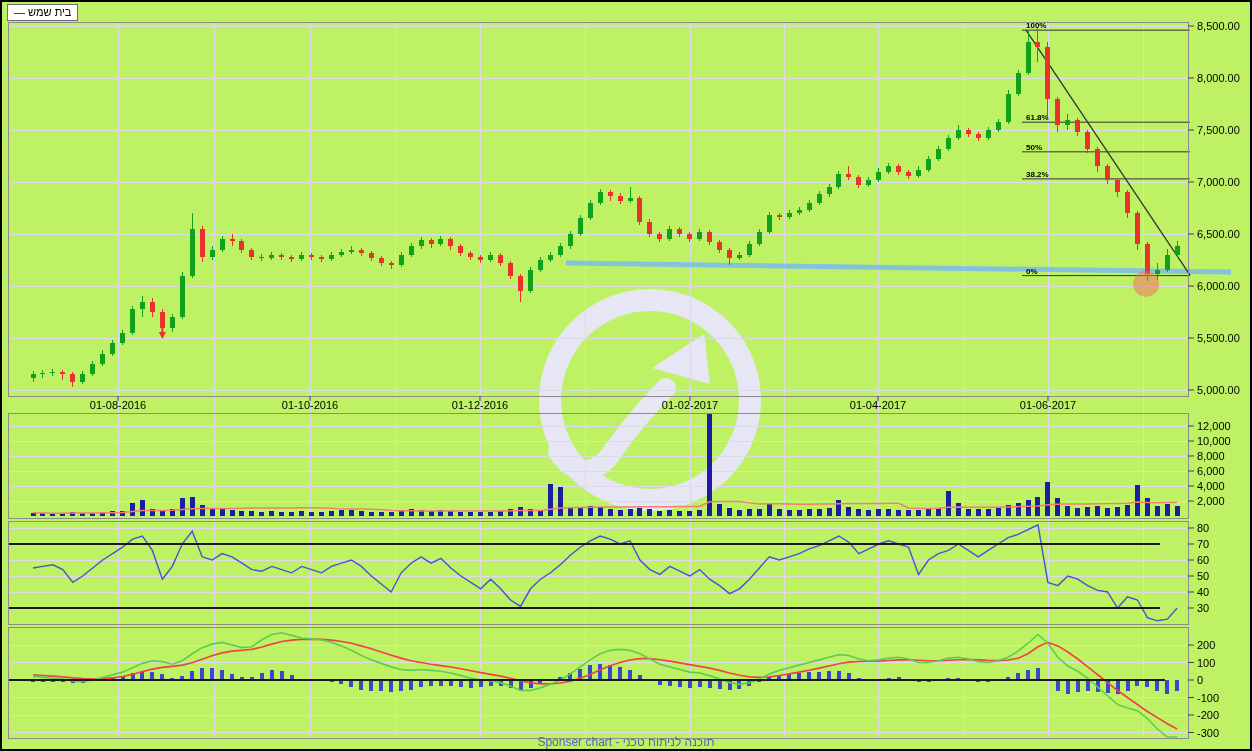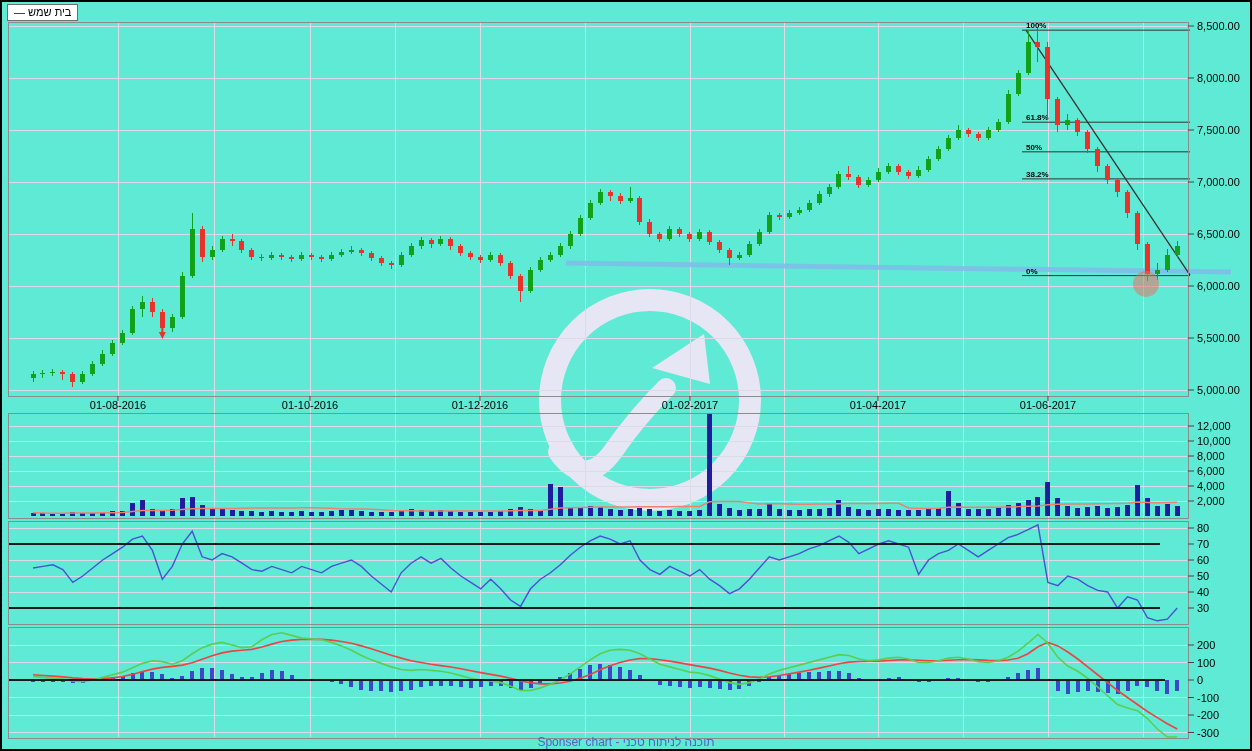--- a/index.html
+++ b/index.html
@@ -1,16 +1,16 @@
 <!DOCTYPE html>
 <html><head>
 <meta charset="utf-8">
 <style>
   html,body{margin:0;padding:0;background:#fff;}
-  #root{position:relative;width:1252px;height:751px;box-sizing:border-box;background:#5eead4;
+  #root{position:relative;width:1252px;height:751px;box-sizing:border-box;background:#bef264;
         border:2px solid #000;font-family:"Liberation Sans",sans-serif;overflow:hidden;}
   #legend{position:absolute;top:2px;left:5px;border:1px solid #6e6e6e;background:#fff;
           padding:1px 6px 2px 6px;font-size:11px;color:#000;z-index:6;white-space:nowrap;}
   #chart{position:absolute;top:0;left:0;z-index:1;}
   #chart text{font-family:"Liberation Sans",sans-serif;}
   #caption{position:absolute;left:0;right:0;bottom:0;height:12px;text-align:center;
            font-size:12px;line-height:11px;color:#5b5bc8;z-index:6;}
 </style>
 </head>
 <body>

